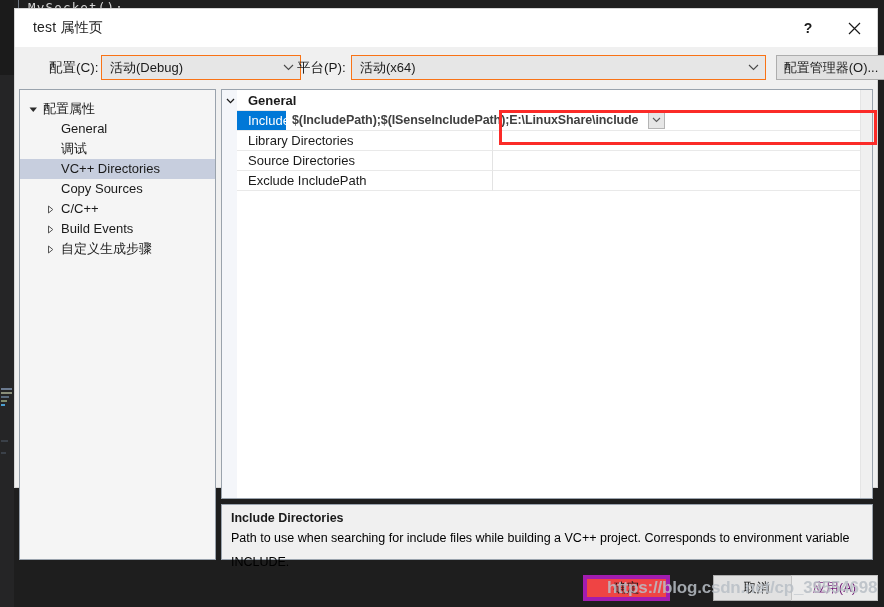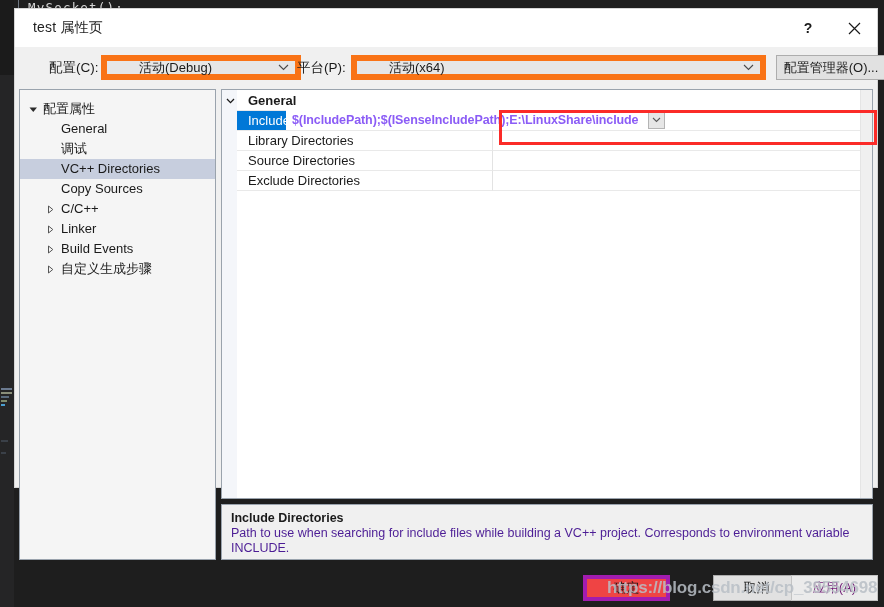--- a/index.html
+++ b/index.html
@@ -46,22 +46,22 @@
   .tb-btn.close{right:0;}
   .tb-btn.close svg{display:block;}
 
   
   .cfg-row{position:absolute;left:0;top:38px;width:862px;height:40px;margin-left:16px;}
   .lbl{position:absolute;font-size:13.5px;color:#1a1a1a;top:12px;}
   .lbl.cfg{left:18px;}
   .lbl.plat{left:266px;}
   .combo{
     position:absolute;top:8px;height:25px;
-    background:#e6e6e6;border:6px solid #f97316;box-sizing:border-box;
-    display:flex;align-items:center;padding-left:24px;
+    background:#e6e6e6;border:1px solid #f97316;box-sizing:border-box;
+    display:flex;align-items:center;
   }
   .combo .cv{padding-left:8px;font-size:13px;color:#1a1a1a;flex:1;
     white-space:nowrap;overflow:hidden;}
   .combo .chev{width:24px;display:flex;align-items:center;justify-content:center;}
   .combo.cfg{left:70px;width:200px;}
   .combo.plat{left:320px;width:415px;}
   .btn{
     background:#e1e1e1;border:1px solid #adadad;box-sizing:border-box;
     font-size:13px;color:#1a1a1a;display:flex;align-items:center;justify-content:center;
     font-family:"Liberation Sans","DejaVu Sans",sans-serif;cursor:default;
@@ -116,21 +116,21 @@
   }
   .grid-row .rowsep{
     position:absolute;left:15px;top:19px;width:255px;height:1px;background:#e9e9e9;
   }
   .edit-cell{
     position:absolute;left:271px;top:101px;width:380px;height:20px;
     background:#ffffff;border:none;box-sizing:border-box;
     display:flex;align-items:center;
   }
   .edit-cell .etext{
-    flex:1;padding-left:6px;font-size:12.5px;font-weight:bold;color:#8b5cf6;
+    flex:1;padding-left:6px;font-size:12.5px;font-weight:bold;color:#404040;
     white-space:nowrap;overflow:hidden;letter-spacing:-.1px;
   }
   .edit-cell .edrop{
     width:17px;height:18px;margin-right:1px;background:#e6e6e6;border:1px solid #b4b4b4;
     box-sizing:border-box;display:flex;align-items:center;justify-content:center;
   }
   .redbox{
     position:absolute;left:484px;top:101px;width:378px;height:35px;
     border:3px solid #fb2b28;box-sizing:border-box;pointer-events:none;z-index:30;
   }
@@ -139,21 +139,21 @@
     border-left:1px solid #e5e5e5;box-sizing:border-box;
   }
 
   
   .desc-panel{
     position:absolute;left:206px;top:495px;width:652px;height:56px;
     background:#f0f0f0;border:1px solid #9aa3ad;box-sizing:border-box;
     padding:5px 9px;
   }
   .desc-title{font-size:12.5px;font-weight:bold;color:#1a1a1a;line-height:16px;}
-  .desc-body{font-size:12.5px;color:#4c1d95;line-height:15px;}
+  .desc-body{font-size:12.5px;color:#000000;line-height:24px;}
 
   
   .footer-btn{position:absolute;top:566px;width:87px;height:26px;font-size:13px;}
   .footer-btn.ok{left:568px;border:4px solid #a21caf;background:#ef4444;}
   .footer-btn.cancel{left:681px;margin-left:17px;}
   .footer-btn.apply{left:776px;color:#701a75;background:#ebebeb;border-color:#c4c4c4;}
 
   
   .watermark{
     position:absolute;left:607px;top:578px;
@@ -250,28 +250,20 @@
             </svg>
           </div>
           <span class="tlabel">C/C++</span>
         </div>
         <div class="tree-item lvl1">
           <div class="tw">
             <svg width="9" height="9" viewBox="0 0 9 9">
               <path d="M2.5 1 L6.8 4.5 L2.5 8 Z" fill="none" stroke="#555" stroke-width="1"></path>
             </svg>
           </div>
-          <span class="tlabel">Linker</span>
-        </div>
-        <div class="tree-item lvl1">
-          <div class="tw">
-            <svg width="9" height="9" viewBox="0 0 9 9">
-              <path d="M2.5 1 L6.8 4.5 L2.5 8 Z" fill="none" stroke="#555" stroke-width="1"></path>
-            </svg>
-          </div>
           <span class="tlabel">Build Events</span>
         </div>
         <div class="tree-item lvl1">
           <div class="tw">
             <svg width="9" height="9" viewBox="0 0 9 9">
               <path d="M2.5 1 L6.8 4.5 L2.5 8 Z" fill="none" stroke="#555" stroke-width="1"></path>
             </svg>
           </div>
           <span class="tlabel">自定义生成步骤</span>
         </div>
@@ -299,21 +291,21 @@
           <div class="namecell">Library Directories</div>
           <div class="valcell" style="font-size: 12.5px; line-height: 19px; padding-left: 6px; color: rgb(26, 26, 26);"></div>
           <div class="rowsep"></div>
         </div>
         <div class="grid-row" style="top: 61px;">
           <div class="namecell">Source Directories</div>
           <div class="valcell" style="font-size: 12.5px; line-height: 19px; padding-left: 6px; color: rgb(26, 26, 26);"></div>
           <div class="rowsep"></div>
         </div>
         <div class="grid-row" style="top: 81px;">
-          <div class="namecell">Exclude Directories</div>
+          <div class="namecell">Exclude IncludePath</div>
           <div class="valcell" style="font-size: 12.5px; line-height: 19px; padding-left: 6px; color: rgb(26, 26, 26);"></div>
           <div class="rowsep"></div>
         </div>
       </div>
     <div class="grid-scroll"></div>
   </div>
 
   <div class="edit-cell">
     <div class="etext">$(IncludePath);$(ISenseIncludePath);E:\LinuxShare\include</div>
     <div class="edrop">

